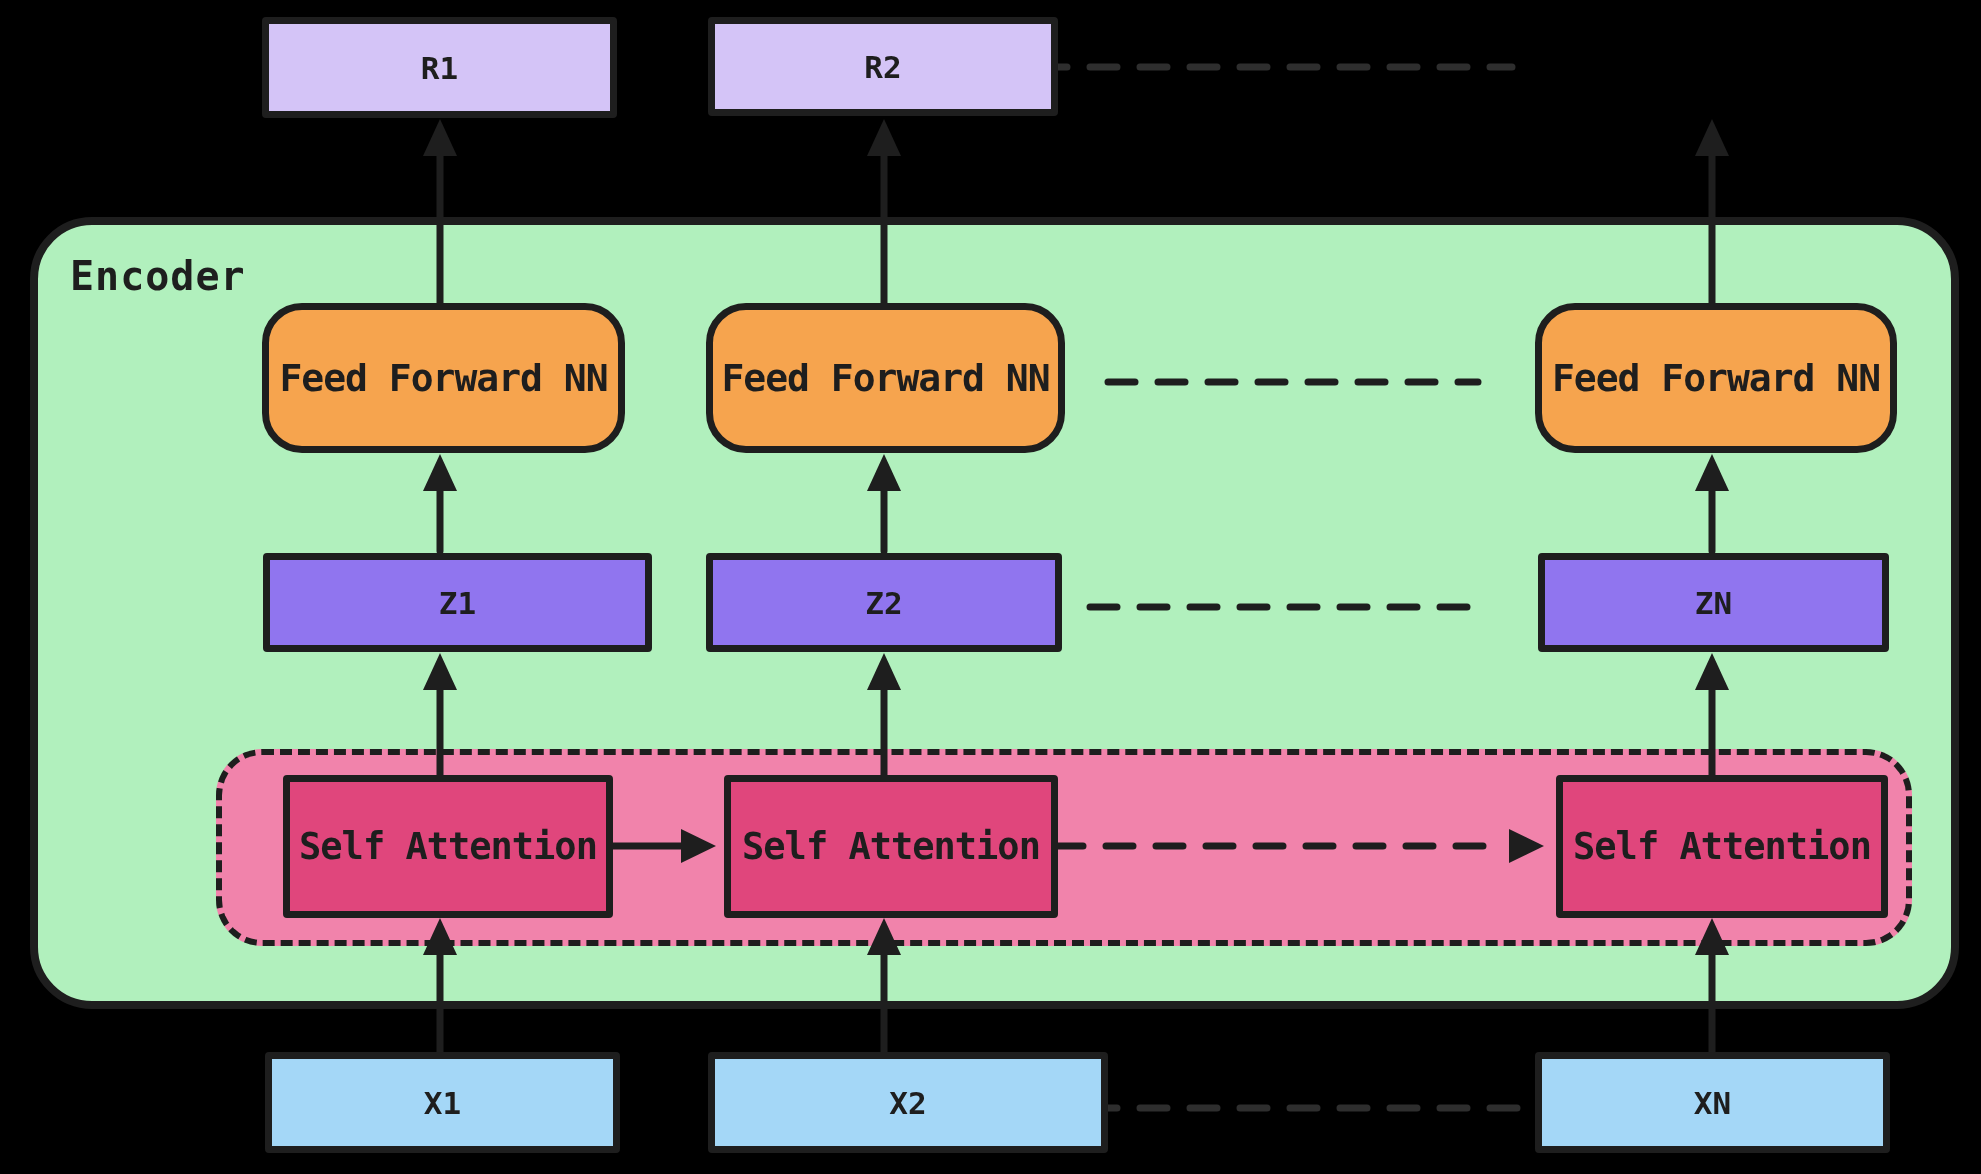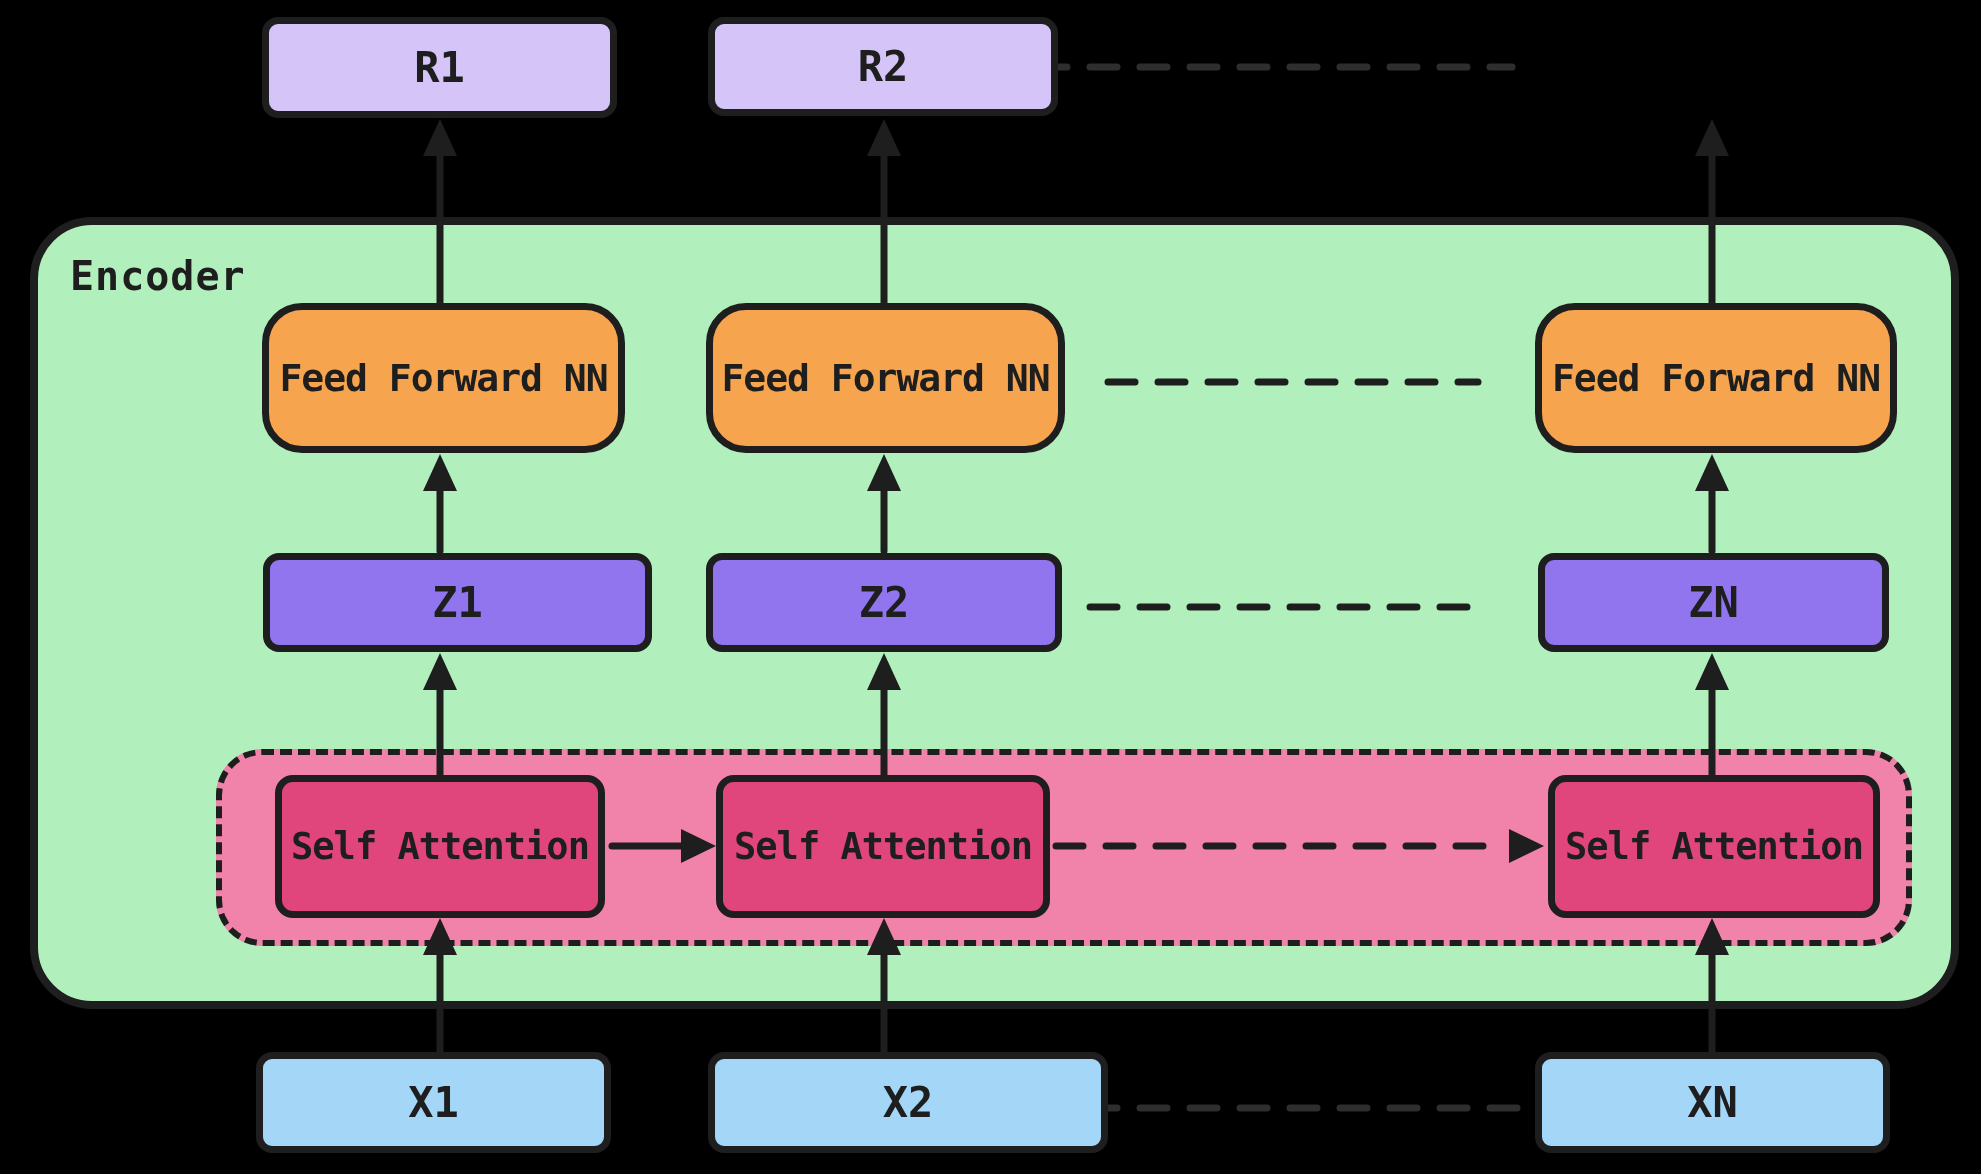--- a/index.html
+++ b/index.html
@@ -33,30 +33,30 @@
   }
   .connectors{position:absolute;left:0;top:0;z-index:3;}
   .conn{stroke:var(--stroke,#1e1e1e);stroke-width:7;stroke-linecap:round;fill:none;}
   .conn-dash{stroke:var(--stroke,#1e1e1e);stroke-width:7;stroke-linecap:round;fill:none;stroke-dasharray:27 23;}
   .conn-dim{stroke:var(--stroke-dim,#2e2e2e);stroke-width:7;stroke-linecap:round;fill:none;stroke-dasharray:27 23;}
   .head{fill:var(--stroke,#1e1e1e);stroke:none;}
   .box{
     position:absolute;
     display:flex;align-items:center;justify-content:center;
     border:7px solid var(--stroke,#1e1e1e);
-    border-radius:16px;
+    border-radius:4px;
     box-sizing:border-box;
     z-index:4;
-    font-size:42px;font-weight:bold;
+    font-size:31px;font-weight:bold;
     white-space:nowrap;
   }
   .out {background:var(--output-fill,#d4c4f7);}
   .ffn {background:var(--ffn-fill,#f6a44e);border-radius:40px;font-size:38px;letter-spacing:-1px;}
   .zbx {background:var(--z-fill,#9075ef);}
-  .sab {background:var(--attention-fill,#e0467c);border-radius:18px;font-size:37px;letter-spacing:-1px;}
+  .sab {background:var(--attention-fill,#e0467c);border-radius:4px;font-size:37px;letter-spacing:-1px;margin-left:8px;}
   .inp {background:var(--input-fill,#a4d7f7);}
 </style>
 </head>
 <body>
 
 <div class="canvas">
 
   <div class="encoder">
     <div class="encoder-label">Encoder</div>
   </div>
@@ -112,17 +112,17 @@
   <div class="box ffn" style="left:1535px;top:303px;width:362px;height:150px">Feed Forward NN</div>
 
   <div class="box zbx" style="left:263px;top:553px;width:389px;height:99px">Z1</div>
   <div class="box zbx" style="left:706px;top:553px;width:356px;height:99px">Z2</div>
   <div class="box zbx" style="left:1538px;top:553px;width:351px;height:99px">ZN</div>
 
   <div class="box sab" style="left:275px;top:775px;width:330px;height:143px">Self Attention</div>
   <div class="box sab" style="left:716px;top:775px;width:334px;height:143px">Self Attention</div>
   <div class="box sab" style="left:1548px;top:775px;width:332px;height:143px">Self Attention</div>
 
-  <div class="box inp" style="left:256px;top:1052px;width:355px;height:101px">X1</div>
+  <div class="box inp" style="left:265px;top:1052px;width:355px;height:101px">X1</div>
   <div class="box inp" style="left:708px;top:1052px;width:400px;height:101px">X2</div>
   <div class="box inp" style="left:1535px;top:1052px;width:355px;height:101px">XN</div>
 
 </div>
 
 </body></html>

